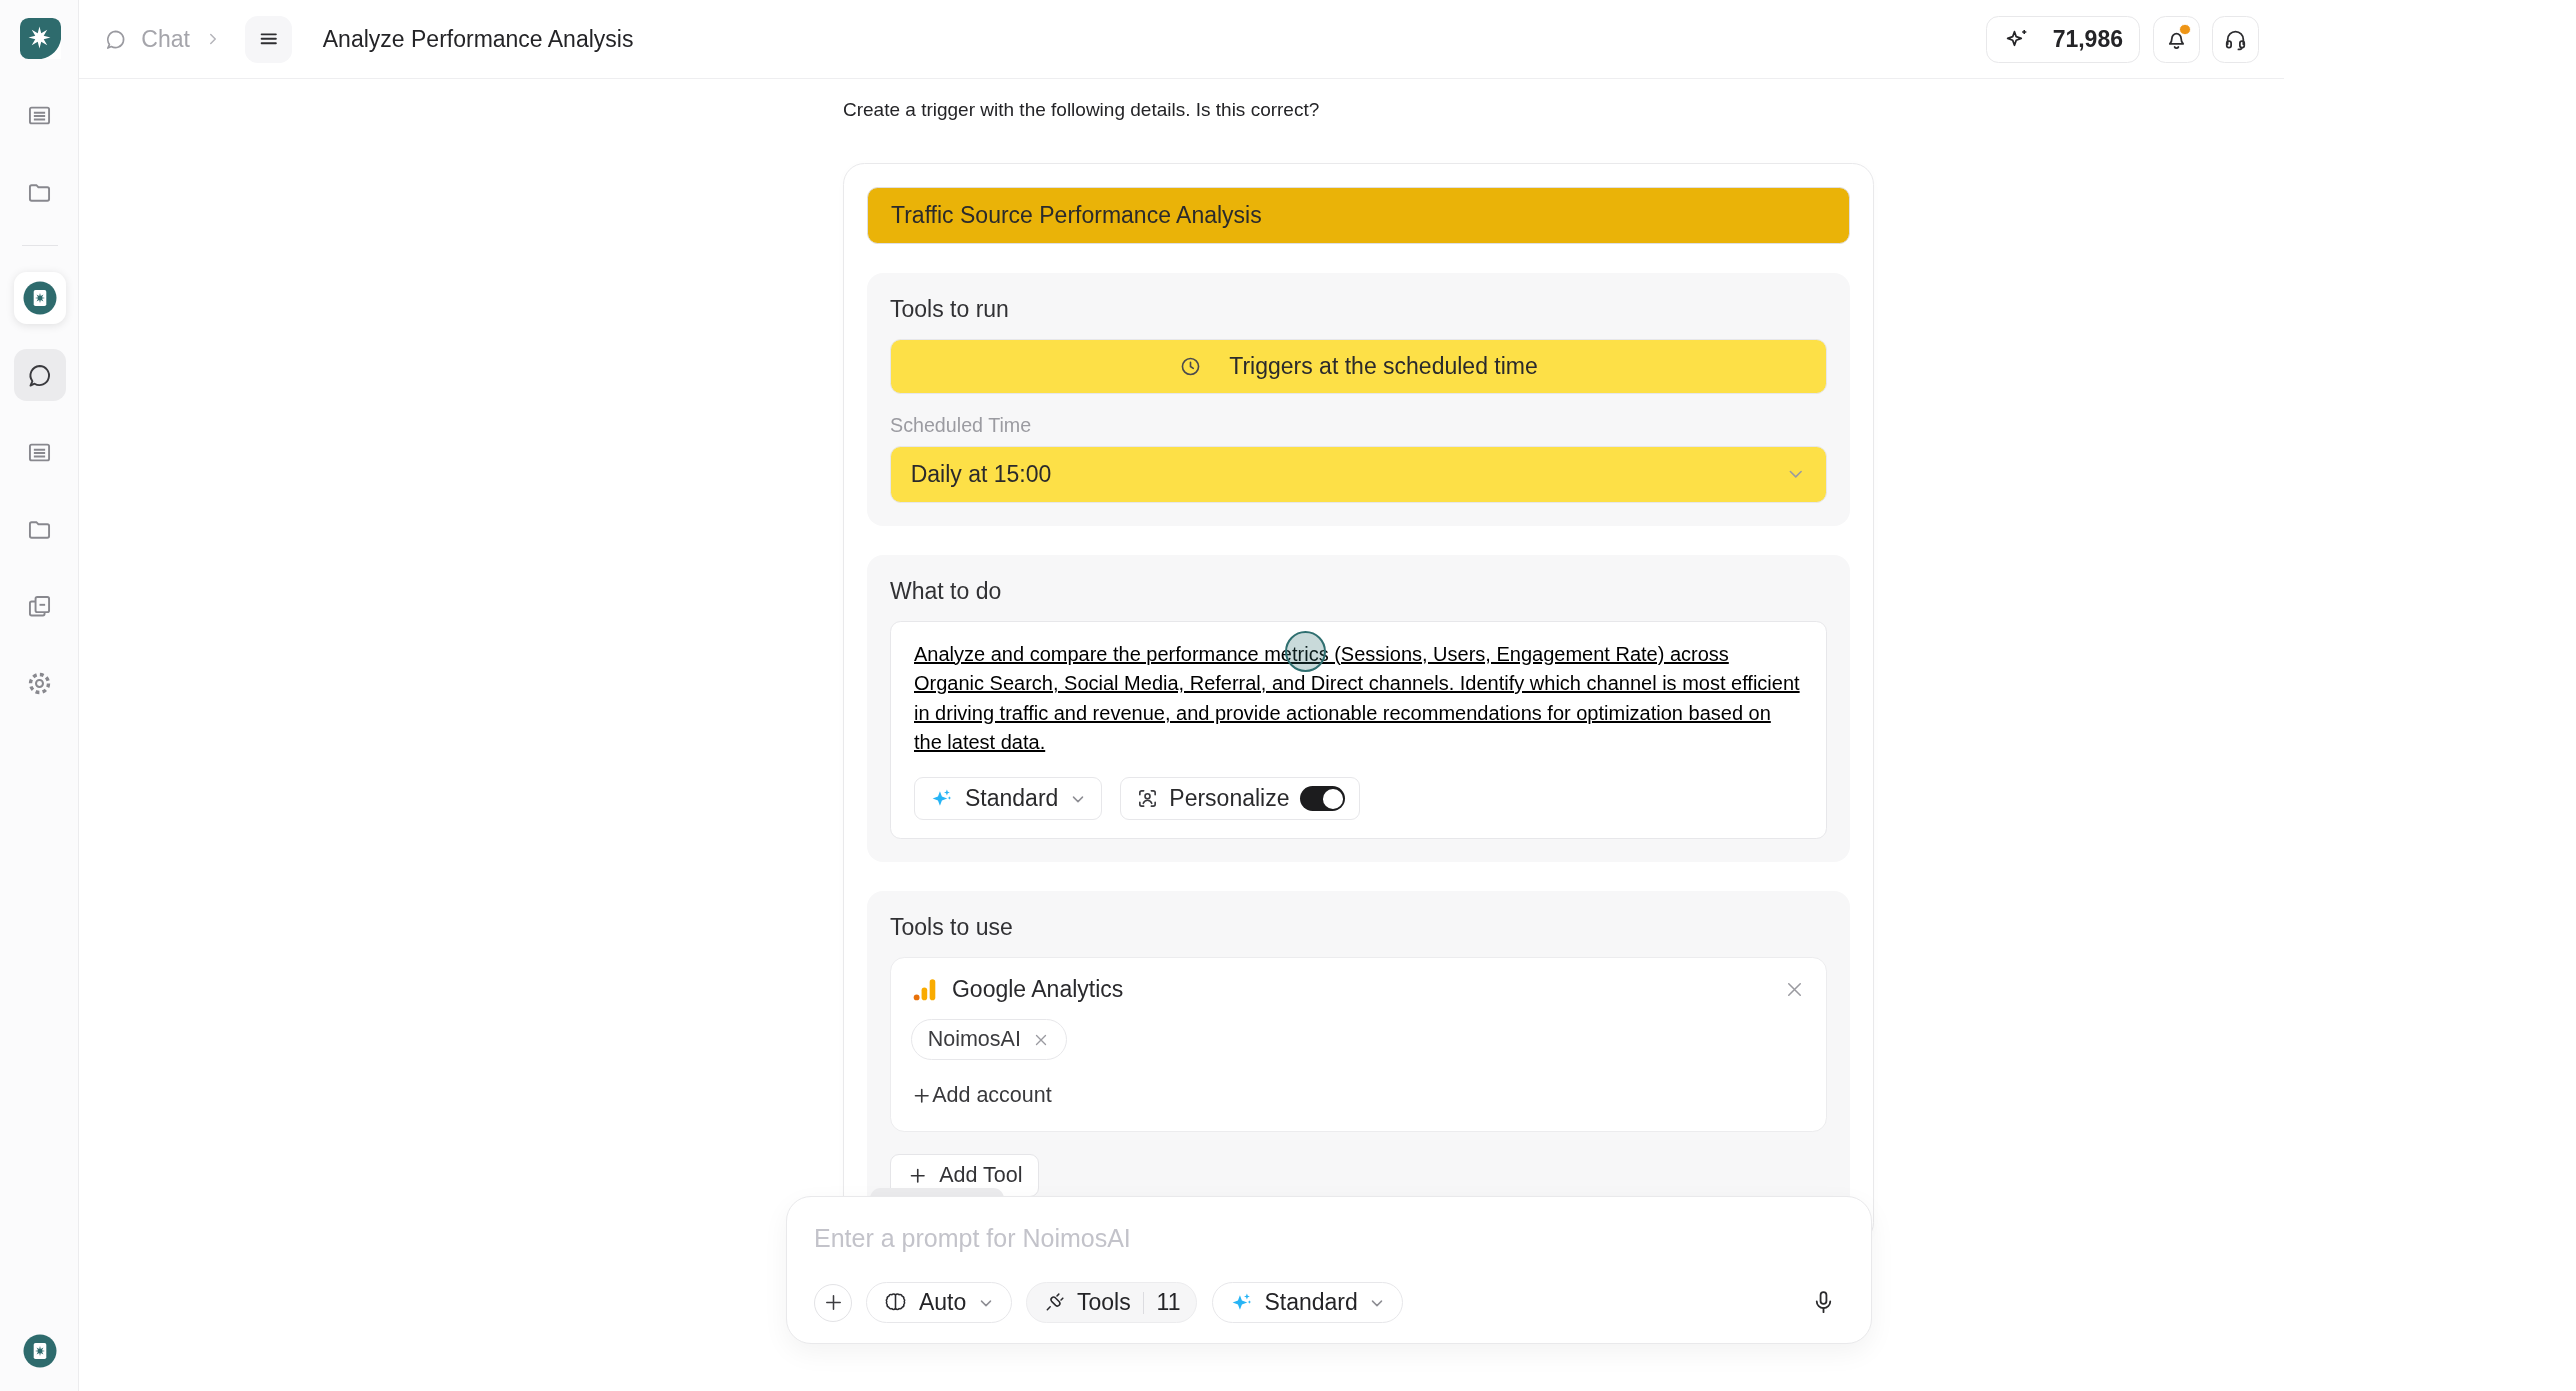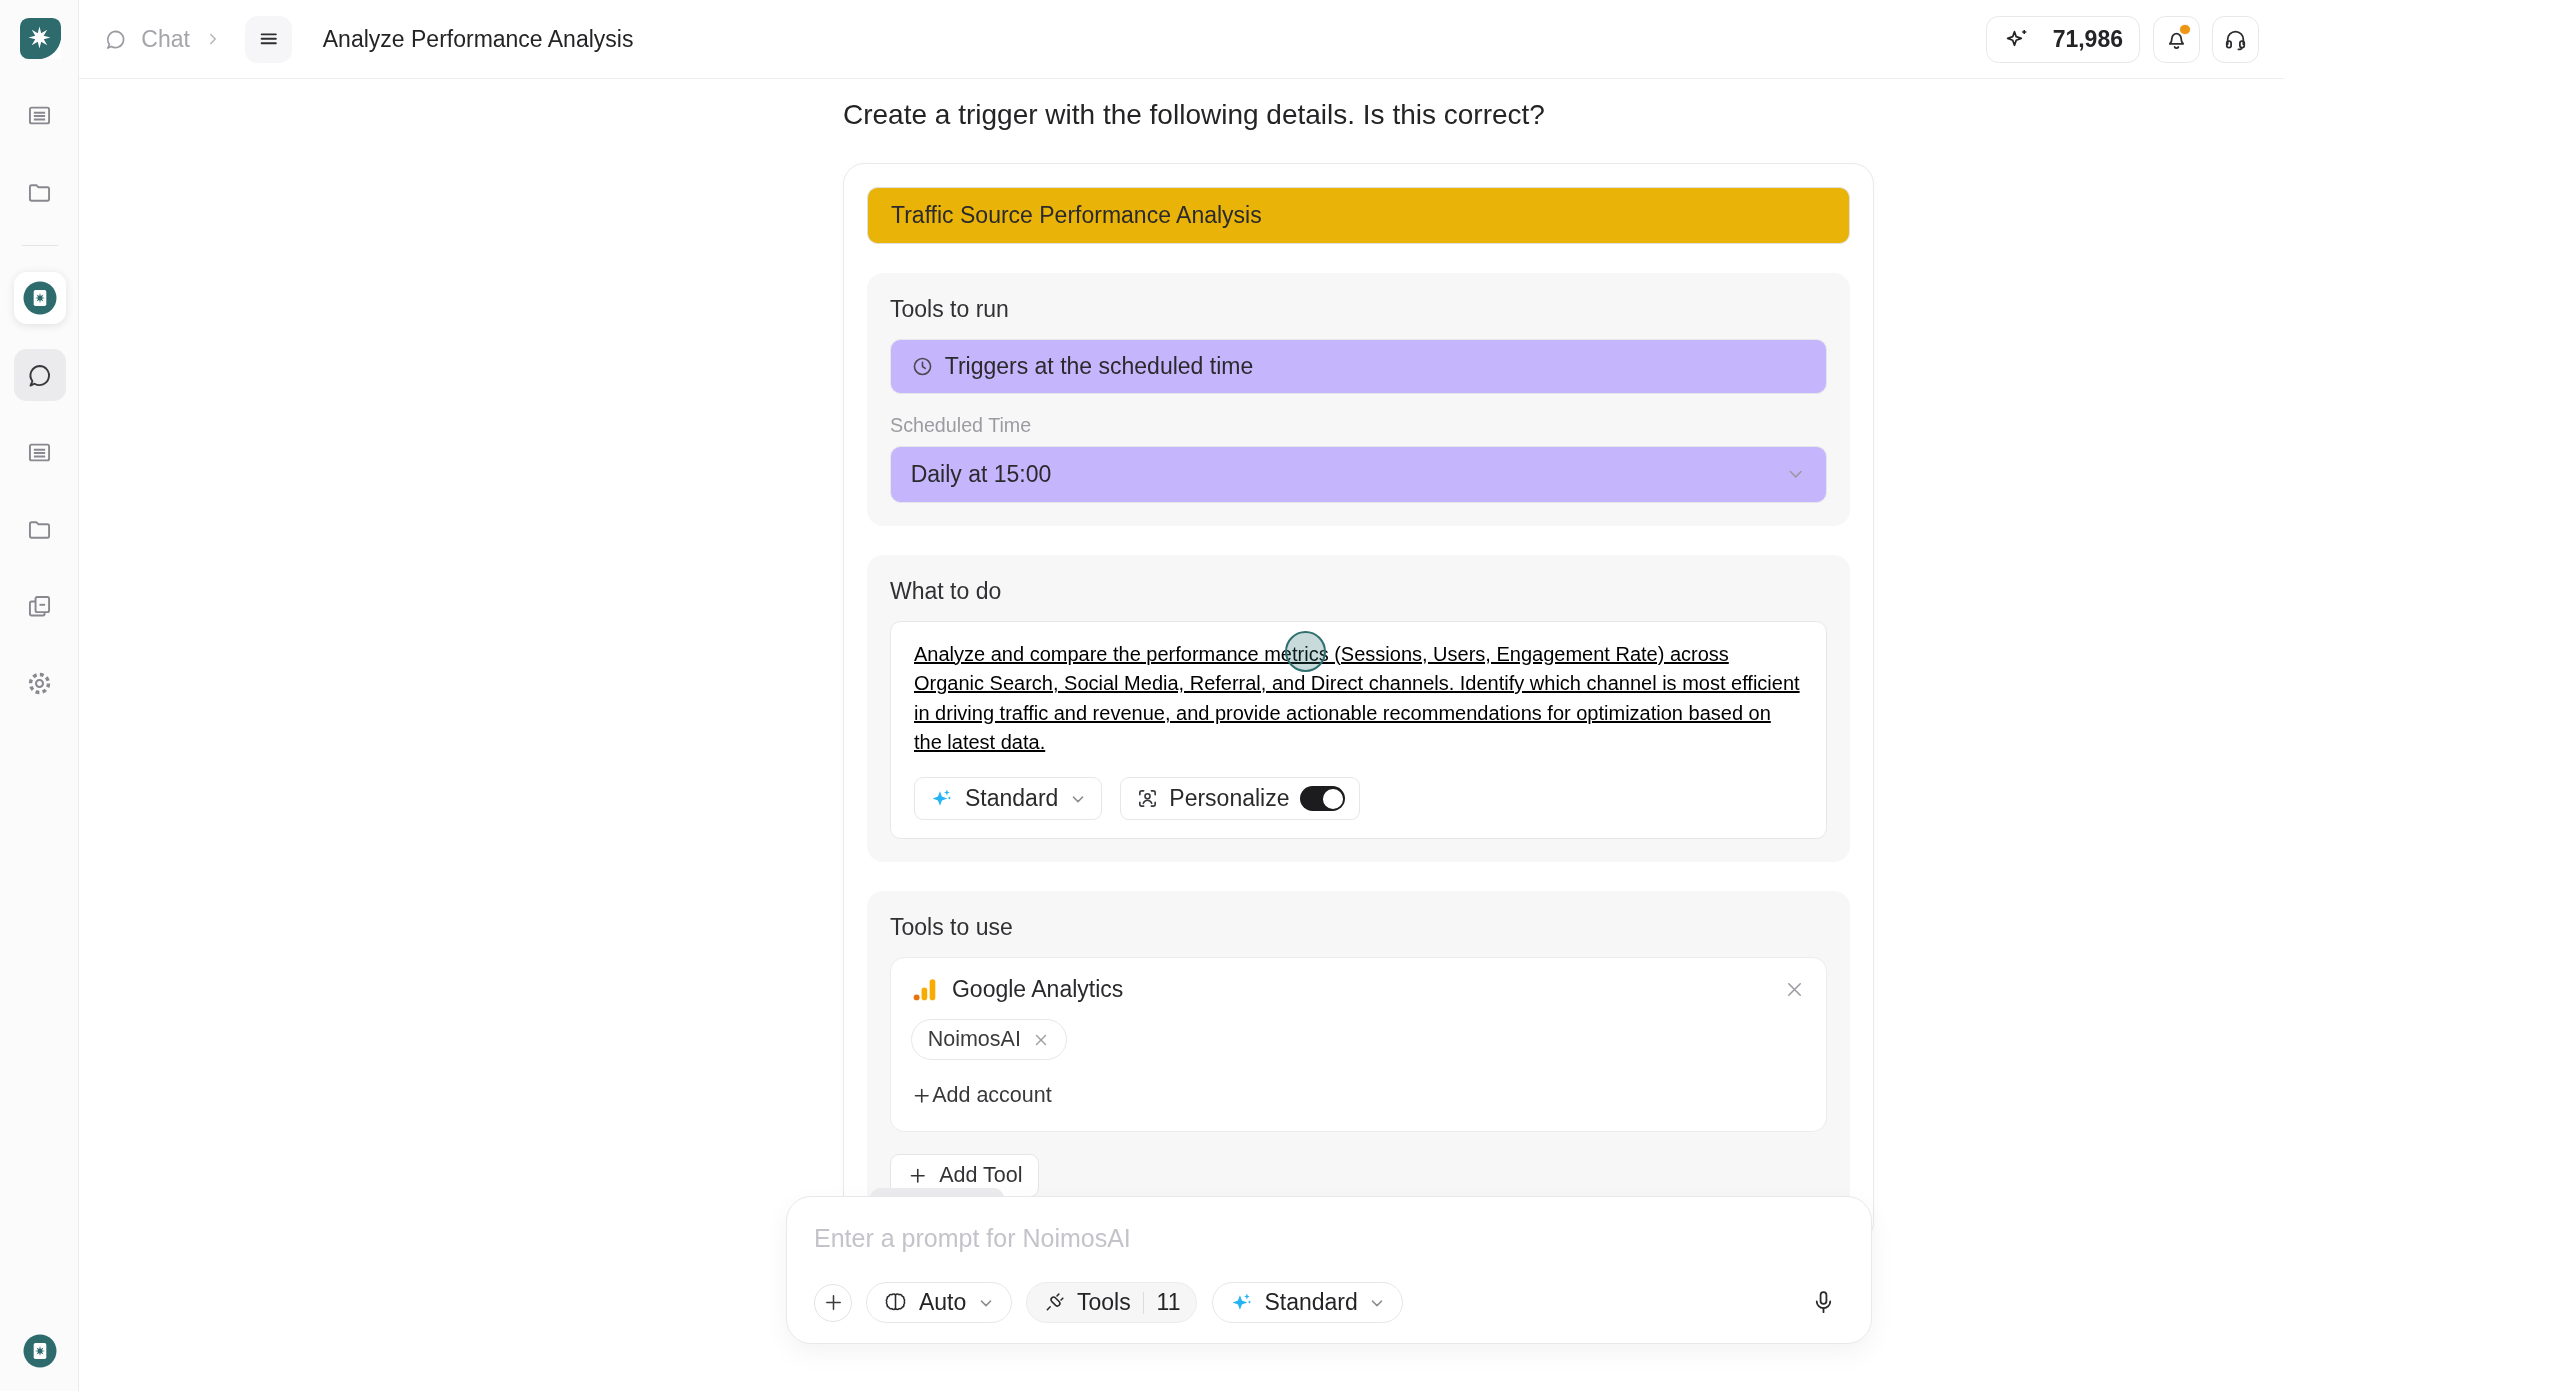--- a/index.html
+++ b/index.html
@@ -34,30 +34,30 @@
   .credits-pill { height:47px; border:0.9px solid #e8e8ea; border-radius:12.5px; display:flex;
     align-items:center; gap:25px; padding:0 16px; }
   .credits-pill span { font-size:23px; font-weight:600; color:#242427; }
   .hdr-btn { position:relative; width:47px; height:47px; border:0.9px solid #e8e8ea;
     border-radius:12.5px; display:flex; align-items:center; justify-content:center; color:#2c2c2f; background:#fff; }
   .bell-dot { position:absolute; top:7.2px; right:8px; width:11.6px; height:11.6px; border-radius:50%;
     background:#ee9516; border:1.8px solid #fff; }
 
   
   .main { position:absolute; left:79px; top:79px; right:0; bottom:0; background:#fff; }
-  .lead { position:absolute; left:764px; top:19.7px; font-size:28px; color:#242427; }
+  .lead { position:absolute; left:764px; top:19.7px; font-size:19px; color:#242427; }
   .card { position:absolute; left:764px; top:84px; width:1031px; background:#fff;
     border:0.9px solid #e9e9eb; border-radius:21.5px; padding:23px; box-shadow:0 1.8px 9px rgba(0,0,0,.02); }
   .name-input { height:57px; border:0.9px solid #dfdfe3; border-radius:10.7px; display:flex;
     align-items:center; padding:0 23px; font-size:23px; color:#2a2a2c; background:#eab308; }
   .section { background:#f7f7f8; border-radius:16px; padding:23px; margin-top:29px; }
   .sec-label { font-size:23px; color:#313134; margin-bottom:16px; }
   .sec-sublabel { font-size:19.7px; color:#9b9ba1; margin:19.7px 0 9px; }
-  .field { background:#c4b5fd; border:0.9px solid #e7e7ea; border-radius:10.7px; height:55px;
-    display:flex; align-items:center; gap:11px; padding:0 19.7px; font-size:23px; color:#2a2a2c; }
+  .field { background:#fde047; border:0.9px solid #e7e7ea; border-radius:10.7px; height:55px;
+    display:flex; align-items:center; gap:27px; padding:0 19.7px; font-size:23px; color:#2a2a2c;justify-content:center; }
   .select-field { height:57px; }
   .select-field .chev { margin-left:auto; color:#9a9aa0; display:flex; }
   .desc-box { background:#fff; border:0.9px solid #e7e7ea; border-radius:10.7px; min-height:202px;
     padding:18px 23px 18px; display:flex; flex-direction:column; }
   .desc-text { font-size:20px; line-height:29.5px; color:#000000;text-decoration:underline; }
   .desc-pills { margin-top:auto; padding-top:19.7px; display:flex; gap:18px; }
   .pill { height:43px; border:0.9px solid #e7e7ea; border-radius:9px; background:#fff;
     display:flex; align-items:center; gap:10.7px; padding:0 14.3px; font-size:23px; color:#2a2a2c; }
   .pill .chev { color:#8e8e94; display:flex; }
   .toggle { width:45px; height:25px; border-radius:894px; background:#1c1c1e; position:relative; }

